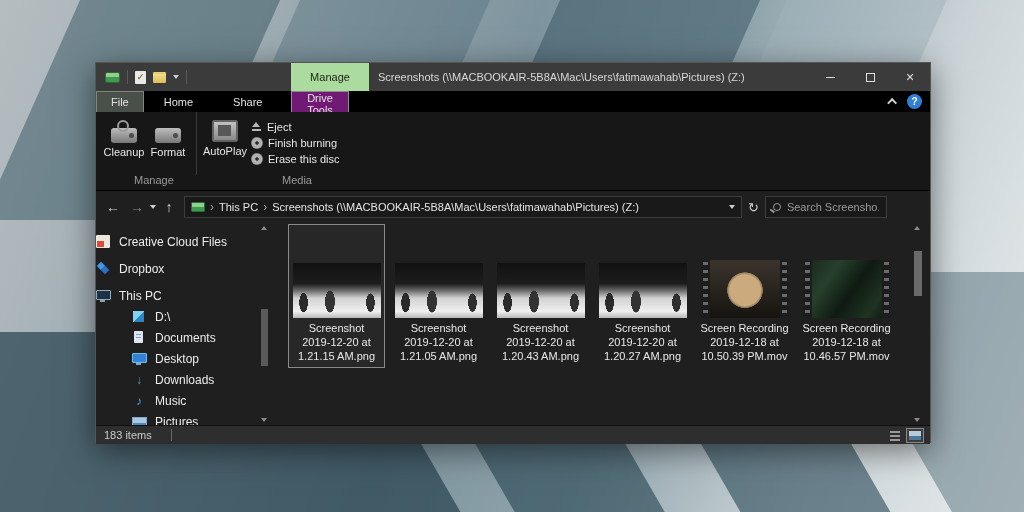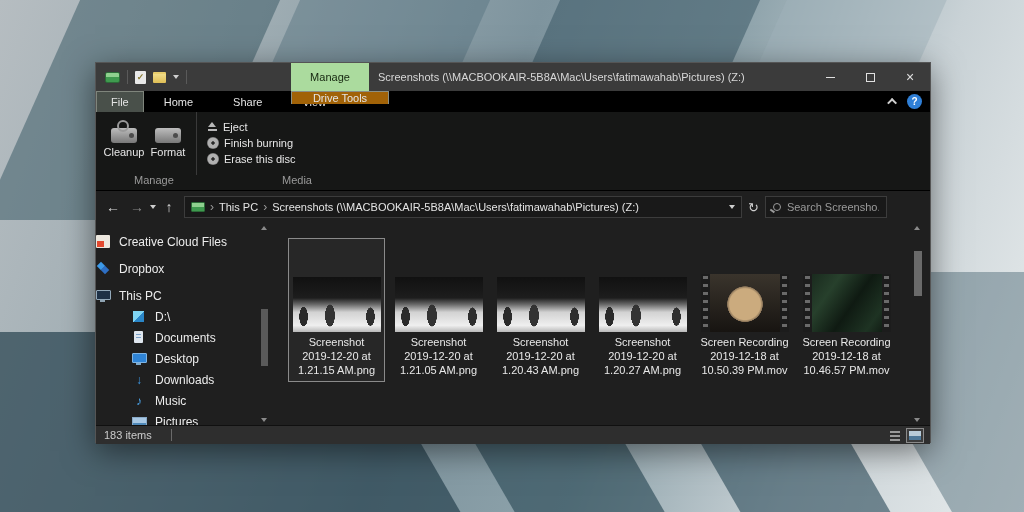--- a/index.html
+++ b/index.html
@@ -41,21 +41,21 @@
   .win-controls { position:absolute; right:0; top:0; height:28px; display:flex; }
   .win-btn { width:40px; height:28px; display:flex; align-items:center; justify-content:center; color:#e0e0e0; }
   .glyph-min { width:9px; height:1px; background:#e0e0e0; }
   .glyph-max { width:9px; height:9px; border:1px solid #e0e0e0; }
   .glyph-close { font-size:14px; line-height:14px; }
 
   
   .tabrow { position:relative; height:21px; background:#000; display:flex; align-items:stretch; }
   .rtab { padding:0 20px; display:flex; align-items:center; color:#e4e4e4; }
   .rtab.file { background:#49504a; border:1px solid #7f857c; border-bottom:none; padding:0 14px; }
-  .rtab.drive { position:absolute; left:195px; top:0; width:98px; justify-content:center; border:1px solid #8a8f85; border-bottom:none; background:#a16207; }
+  .rtab.drive { position:absolute; left:195px; top:0; width:58px; justify-content:center; border:1px solid #8a8f85; border-bottom:none; background:#701a75; }
   .ribbon-right { position:absolute; right:8px; top:0; height:21px; display:flex; align-items:center; gap:10px; }
   .chev-up { width:7px; height:7px; border-left:2px solid #cfcfcf; border-top:2px solid #cfcfcf; transform:rotate(45deg) translateY(2px); }
   .help-circle { width:15px; height:15px; border-radius:50%; background:#2f7fd6; color:#fff; font-size:10px; font-weight:bold; display:flex; align-items:center; justify-content:center; }
 
   
   .ribbon { position:relative; height:79px; background:#161716; border-bottom:1px solid #000; }
   .rib-groups { display:flex; height:63px; }
   .rib-group { display:flex; padding:4px 6px 0 6px; }
   .rib-group.media { border-left:1px solid #3a3a3a; }
   .bigbtn { width:44px; display:flex; flex-direction:column; align-items:center; gap:3px; padding-top:4px; }
@@ -123,21 +123,21 @@
   .icon-pictures::before { content:""; position:absolute; left:0; top:2px; width:13px; height:9px; background:linear-gradient(180deg,#a8c8e4 0 55%,#4e88b8 55% 100%); border:1px solid #88aac8; }
 
   .side-scroll { position:absolute; right:2px; top:0; width:9px; height:100%; }
   .scroll-arrow-up { position:absolute; top:3px; left:1px; width:0; height:0; border-left:3.5px solid transparent; border-right:3.5px solid transparent; border-bottom:4px solid #8a8a8a; }
   .scroll-arrow-down { position:absolute; bottom:3px; left:1px; width:0; height:0; border-left:3.5px solid transparent; border-right:3.5px solid transparent; border-top:4px solid #8a8a8a; }
   .side-thumb { position:absolute; left:1px; top:86px; width:7px; height:57px; background:#5a5a5a; }
 
   
   .filegrid { position:relative; flex:1; }
   .file-row { position:absolute; left:18px; display:flex; gap:7px; }
-  .row1 { top:16px; }
+  .row1 { top:2px; }
   .row2 { top:158px; }
   .tile { width:95px; height:142px; display:flex; flex-direction:column; align-items:center; justify-content:flex-end; padding-bottom:4px; }
   .tile.selected { outline:1px solid #8a8a8a; background:rgba(255,255,255,.04); }
   .tile-label { width:95px; color:#e8e8e8; font-size:11px; line-height:14px; text-align:center; white-space:pre-line; margin-top:3px; }
   .thumb { width:88px; height:55px; position:relative; flex:none; }
   .thumb.film { height:58px; }
   .thumb.film::before, .thumb.film::after { content:""; position:absolute; top:0; bottom:0; width:9px; background:#1c1c1c; background-image:repeating-linear-gradient(180deg,#6a6a6a 0 3px,transparent 3px 8px); background-size:5px 100%; background-repeat:no-repeat; background-position:2px 2px; }
   .thumb.film::before { left:0; }
   .thumb.film::after { right:0; }
 
@@ -217,20 +217,24 @@
                 <div class="ic-cleanup-ring"></div>
               </div>
             <div class="lbl">Cleanup</div>
           </div>
           <div class="bigbtn">
             <div class="ic-drive"></div>
             <div class="lbl">Format</div>
           </div>
         </div>
         <div class="rib-group media">
+          <div class="bigbtn">
+            <div class="ic-autoplay"></div>
+            <div class="lbl">AutoPlay</div>
+          </div>
           <div class="smallcol">
             <div class="smallitem">
               <div class="ic-eject"></div>
               <span>Eject</span>
             </div>
             <div class="smallitem">
               <div class="ic-disc"></div>
               <span>Finish burning</span>
             </div>
             <div class="smallitem">

